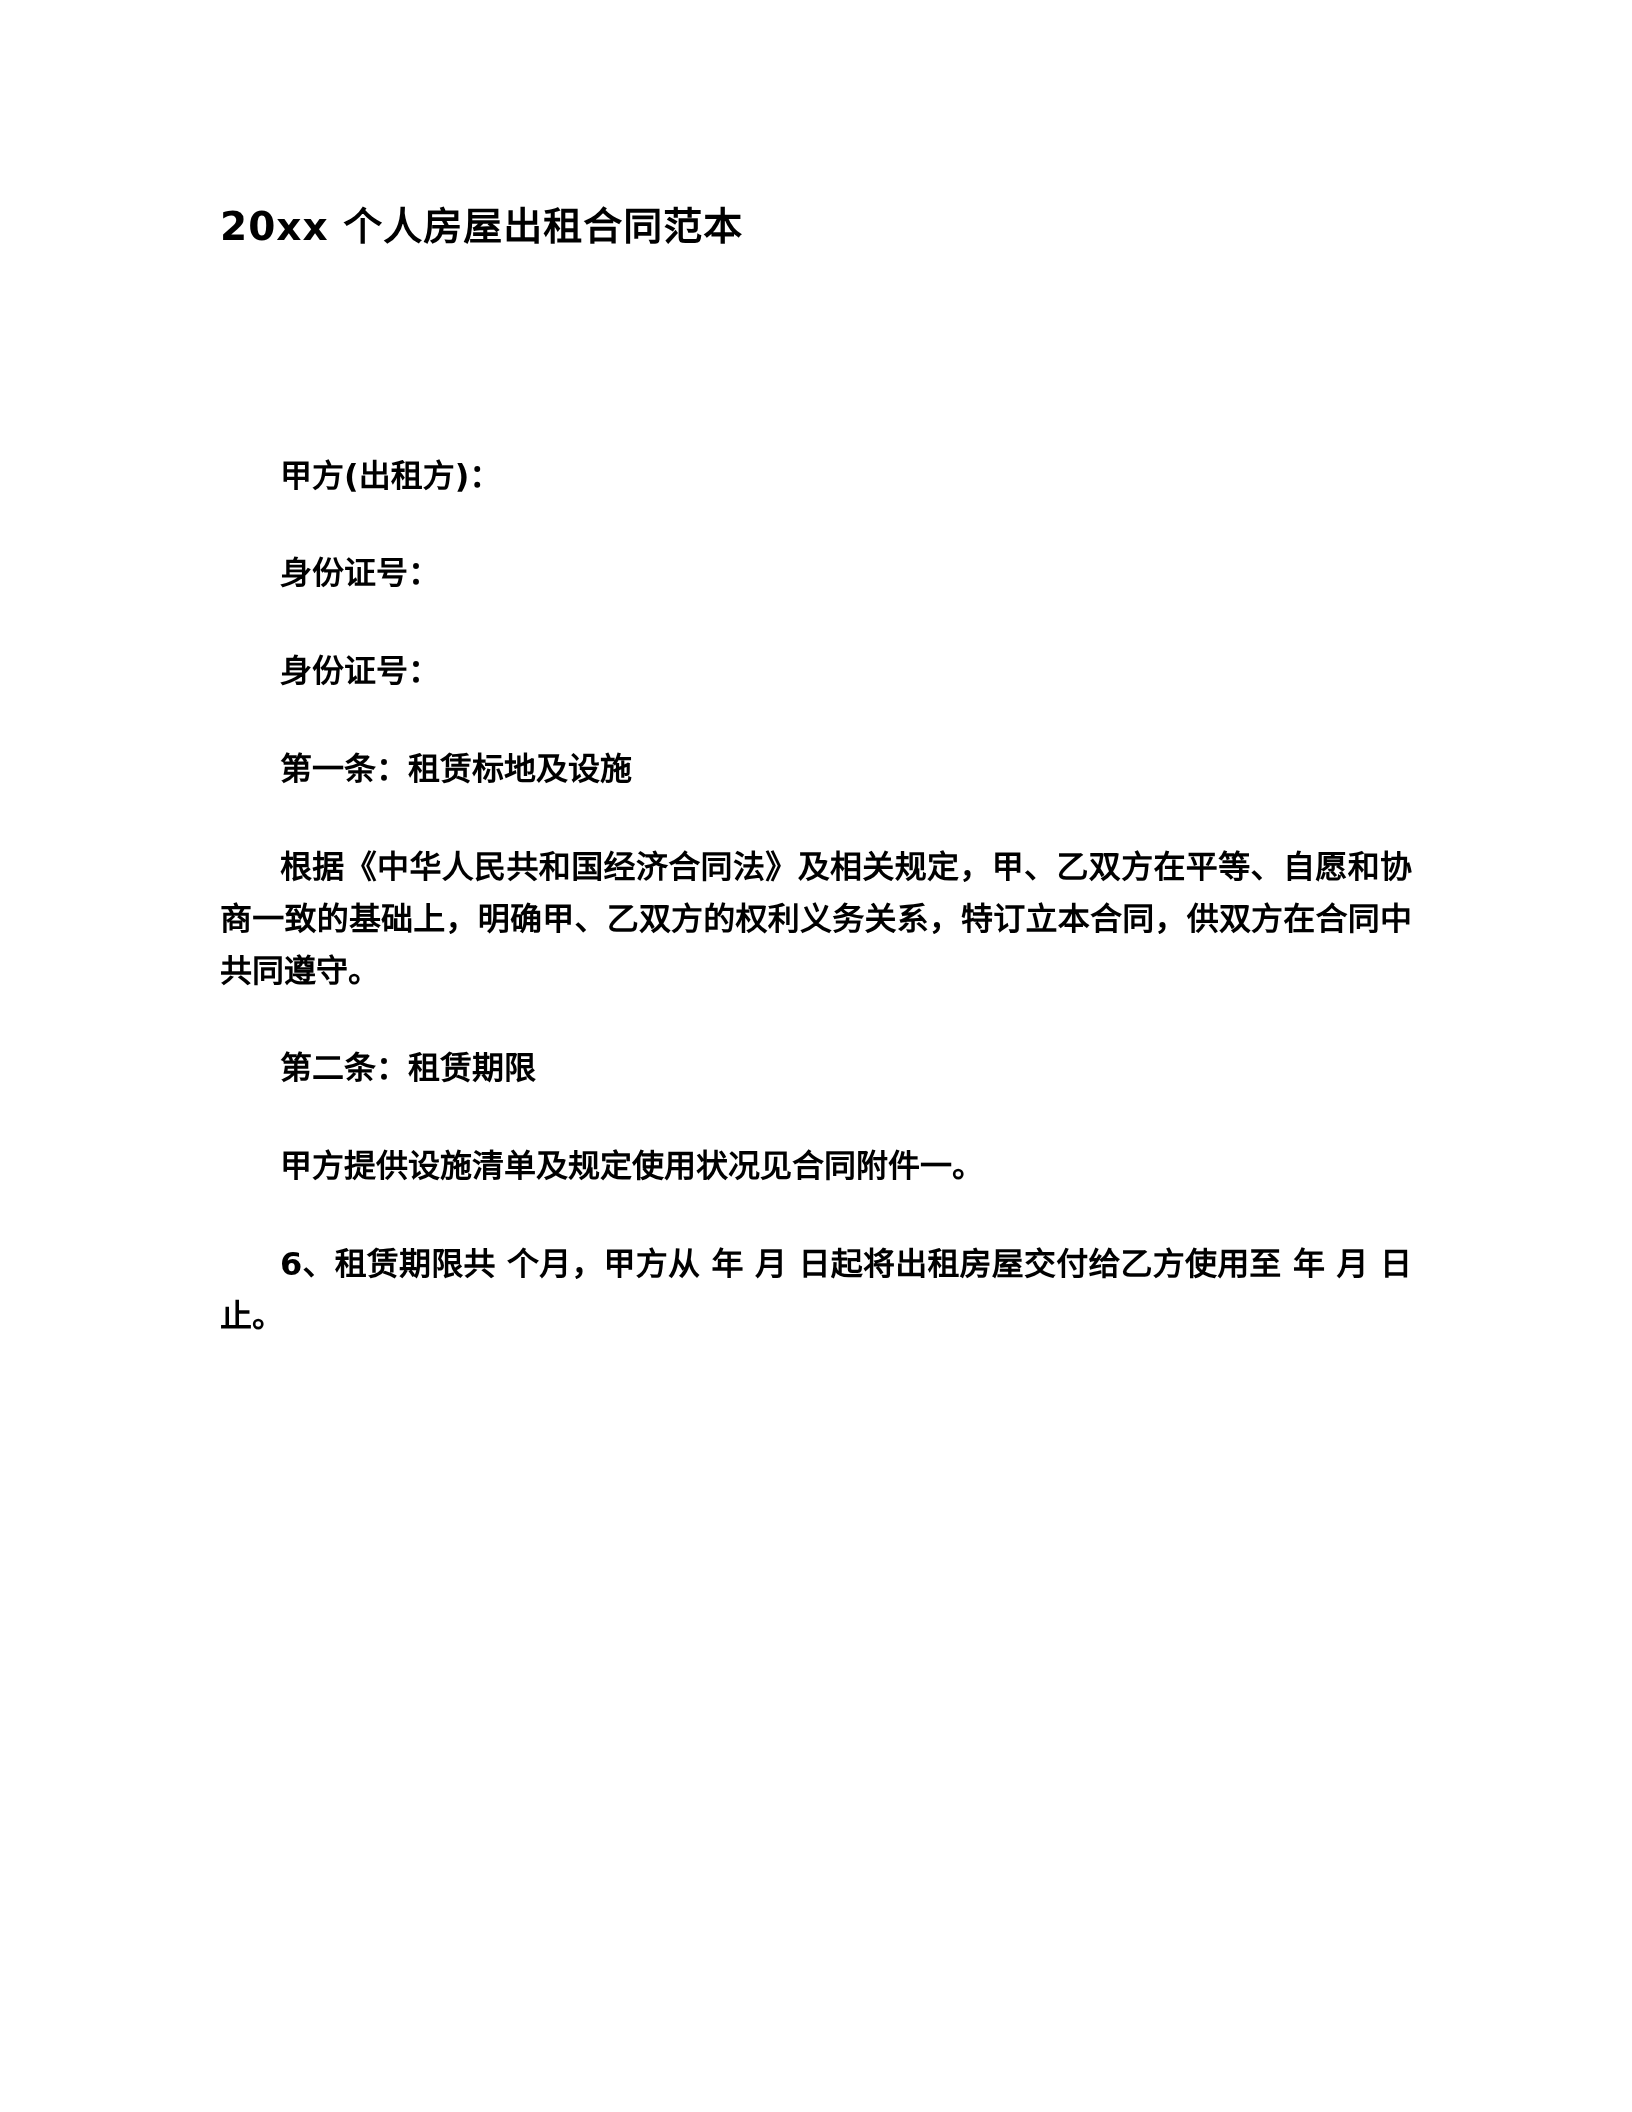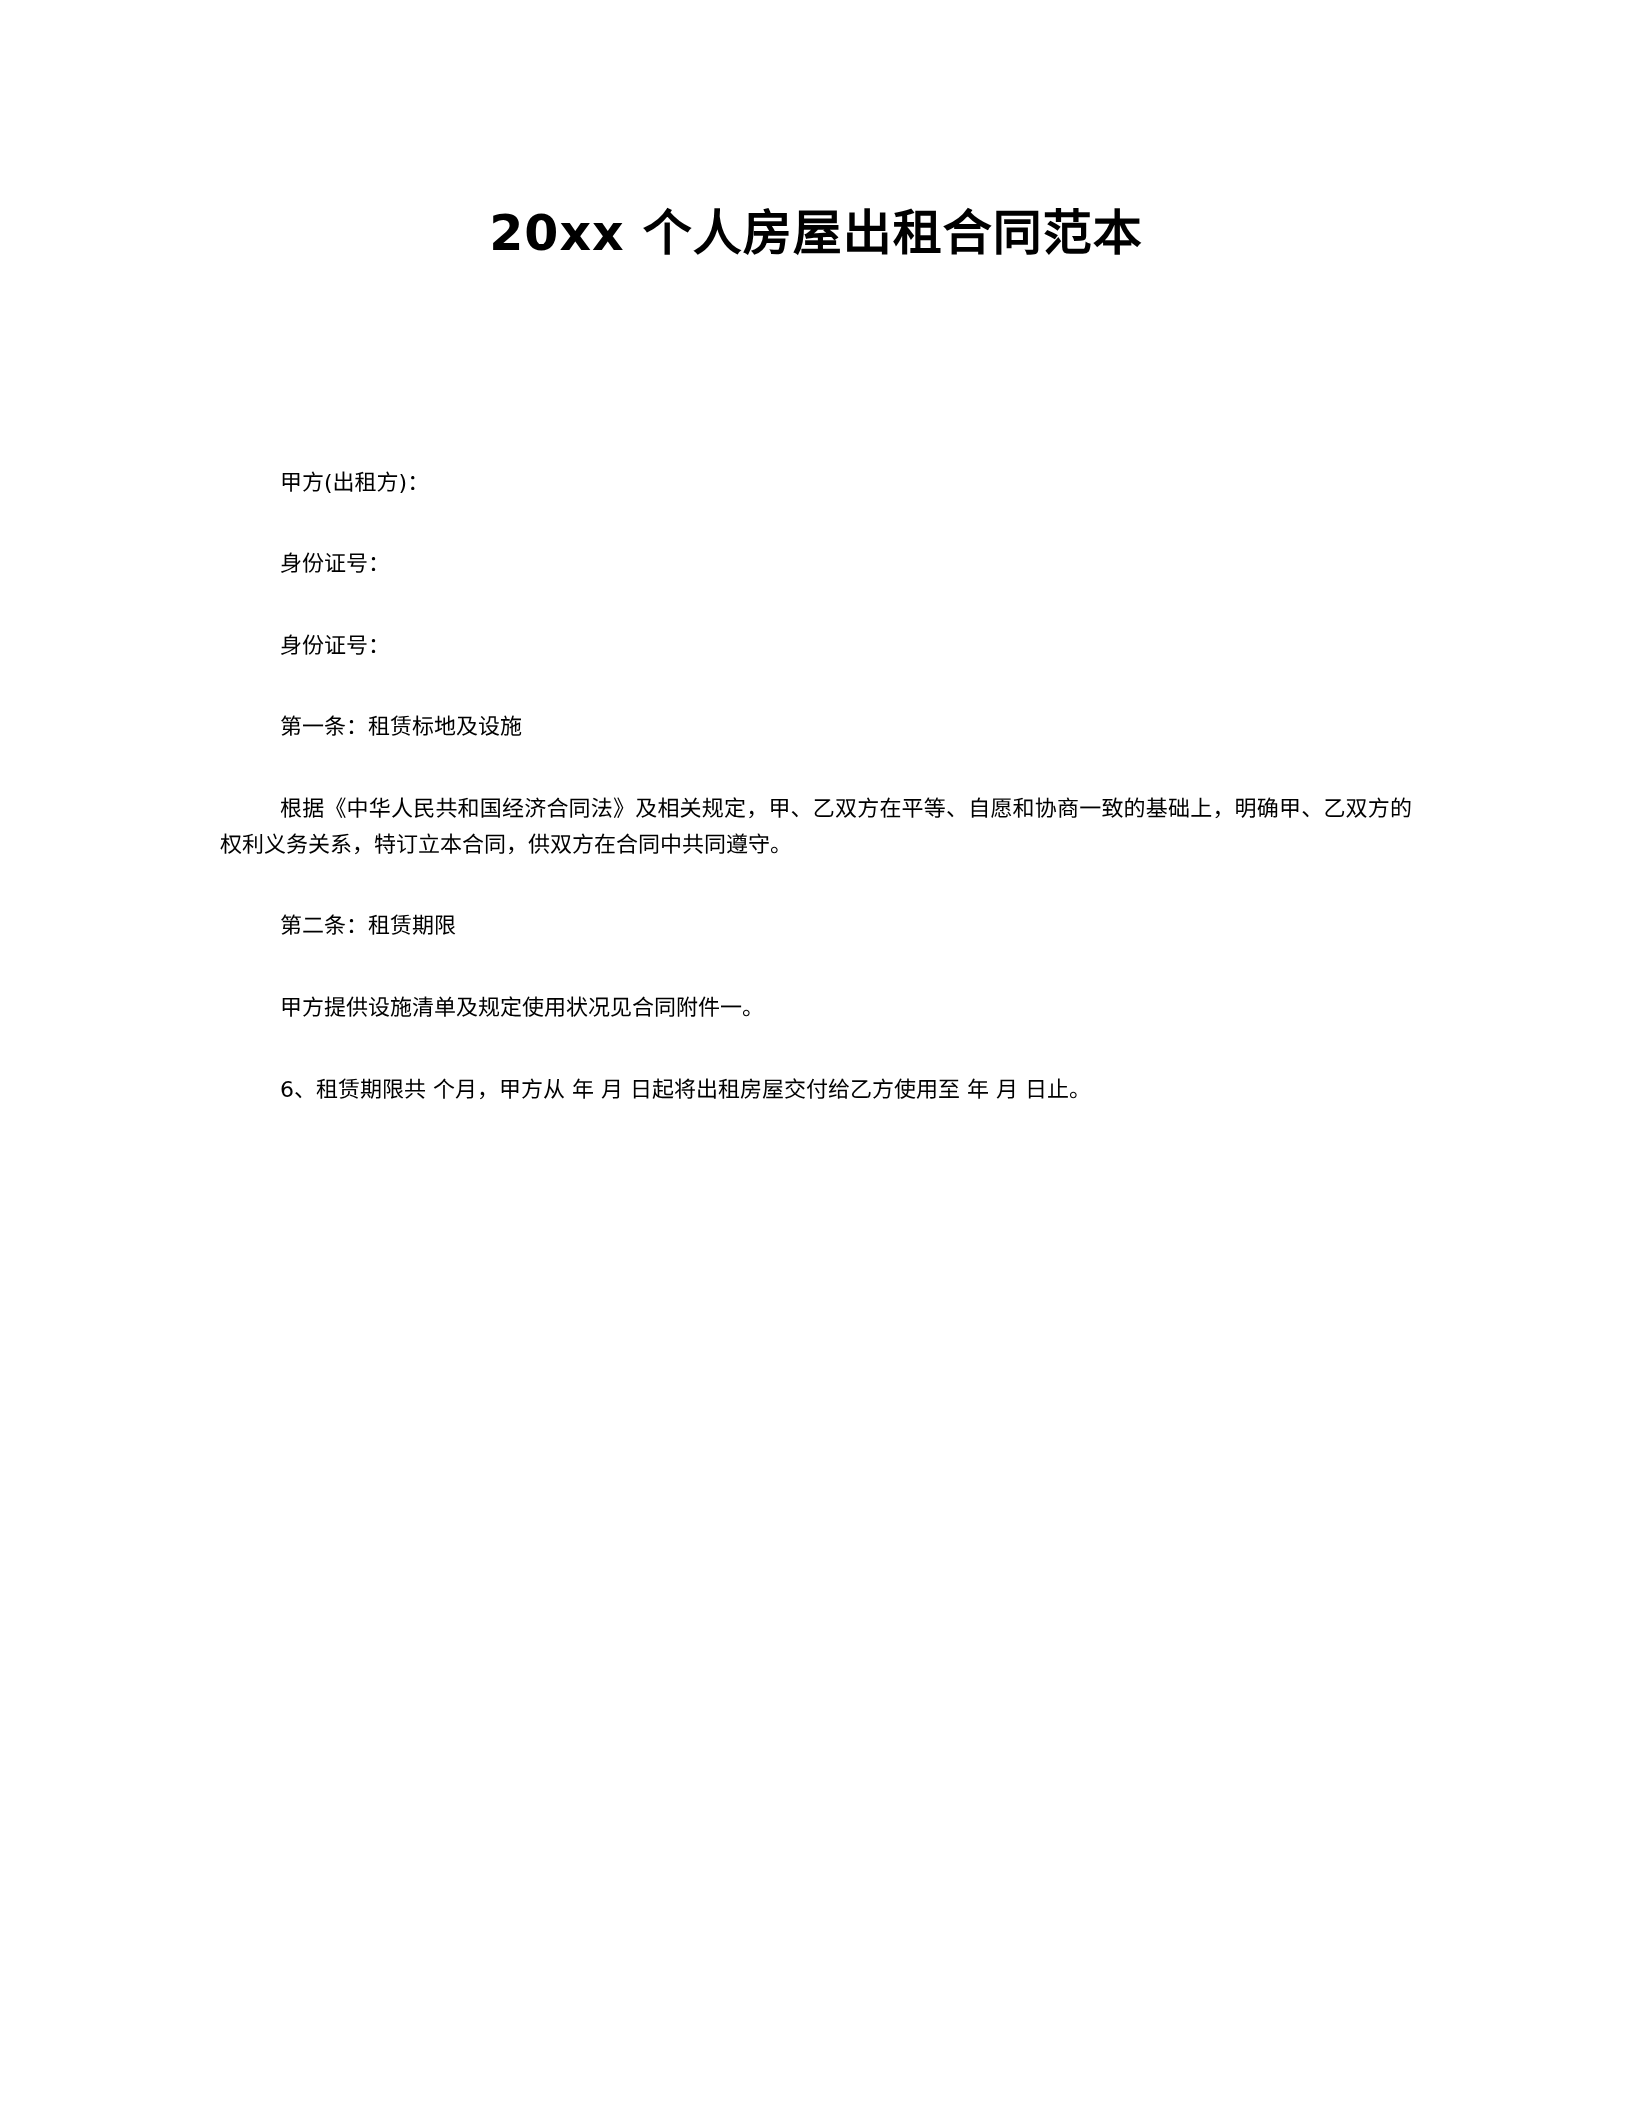--- a/index.html
+++ b/index.html
@@ -18,33 +18,33 @@
     position: relative;
     width: 1632px;
     height: 2112px;
     box-sizing: border-box;
     padding: 0 220px;
     background: #ffffff;
   }
   .doc-title {
     margin: 0;
     padding-top: 200px;
-    text-align: center;
-    font-size: 49px;
+    text-align: left;
+    font-size: 39px;
     font-weight: bold;
     letter-spacing: 1px;
     line-height: 1.4;
   }
   .body-block {
     margin-top: 196px;
   }
   p.para {
     margin: 0 0 46px 0;
-    font-size: 22px;
-    font-weight: normal;
+    font-size: 32px;
+    font-weight: bold;
     line-height: 1.62;
     text-align: justify;
     text-justify: inter-ideograph;
   }
   p.para.indent {
     text-indent: 60px;
   }
   p.para:last-child {
     margin-bottom: 0;
   }

